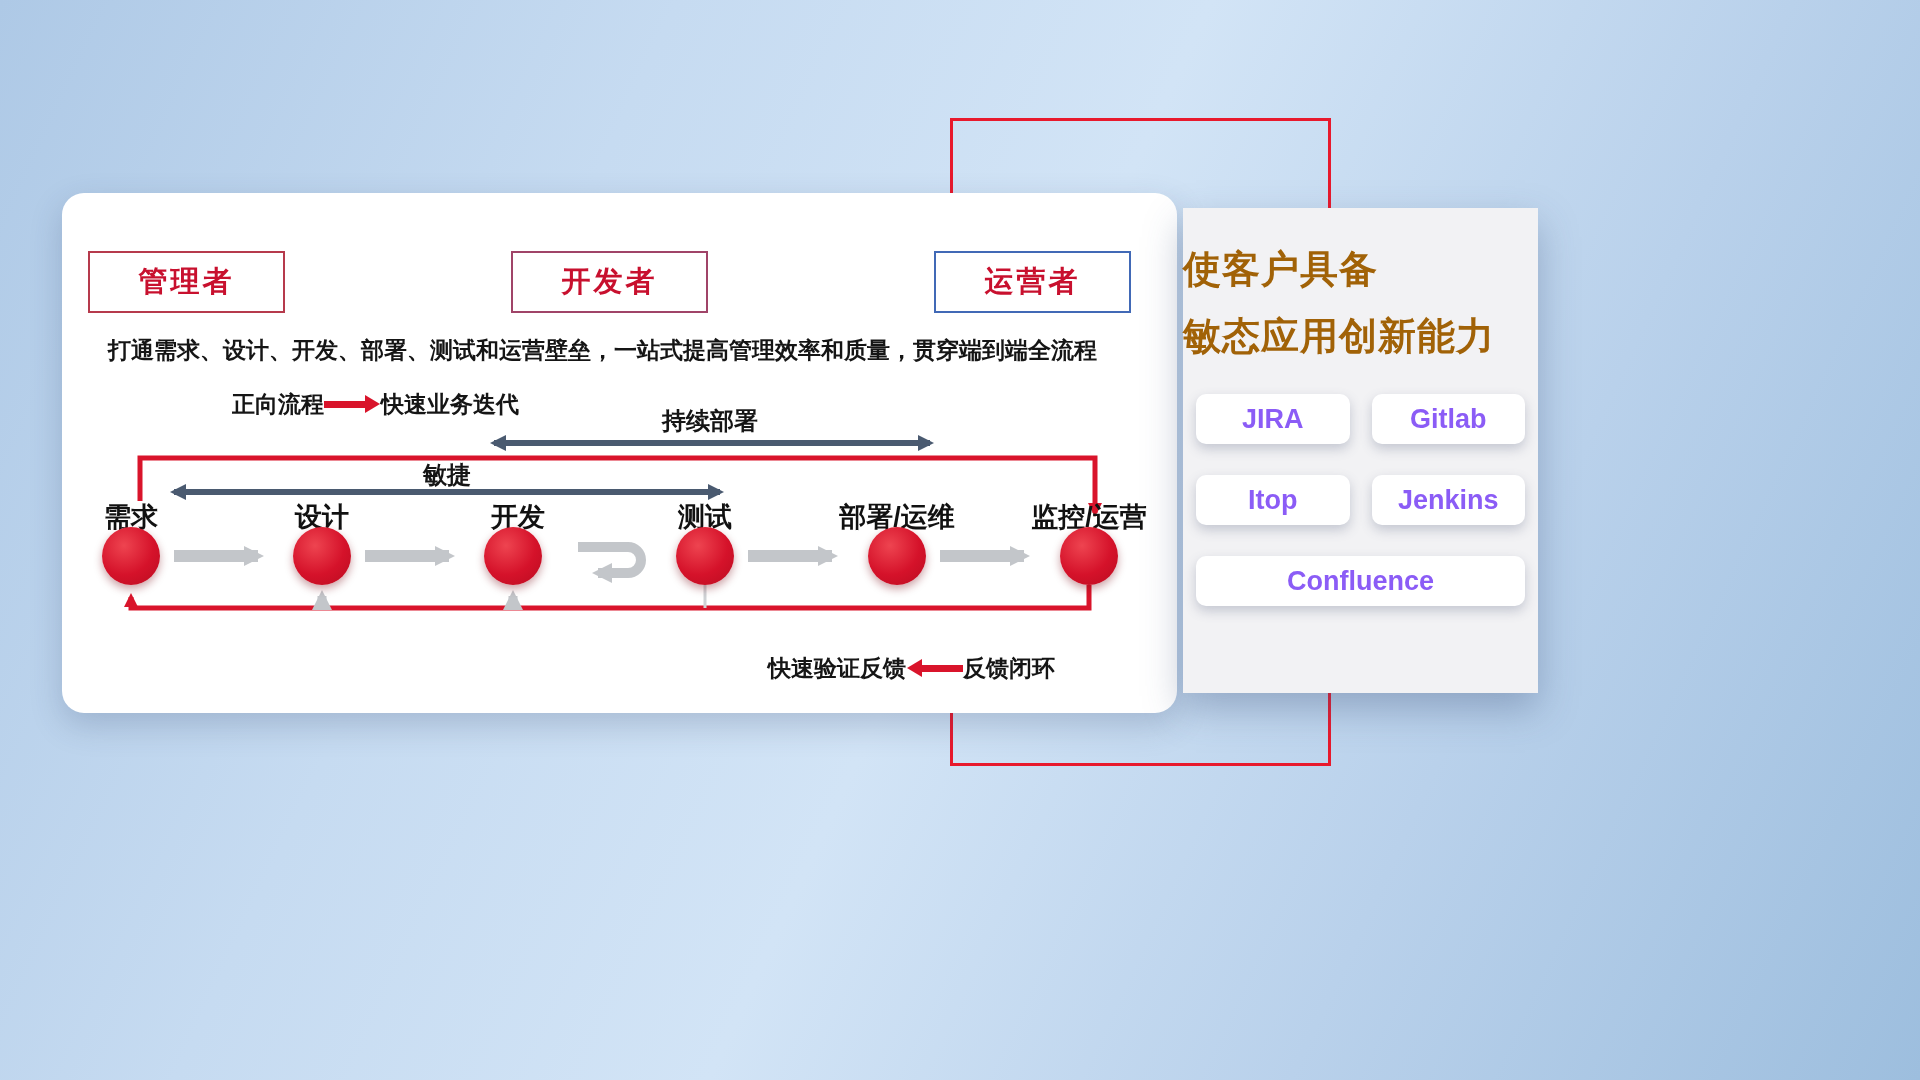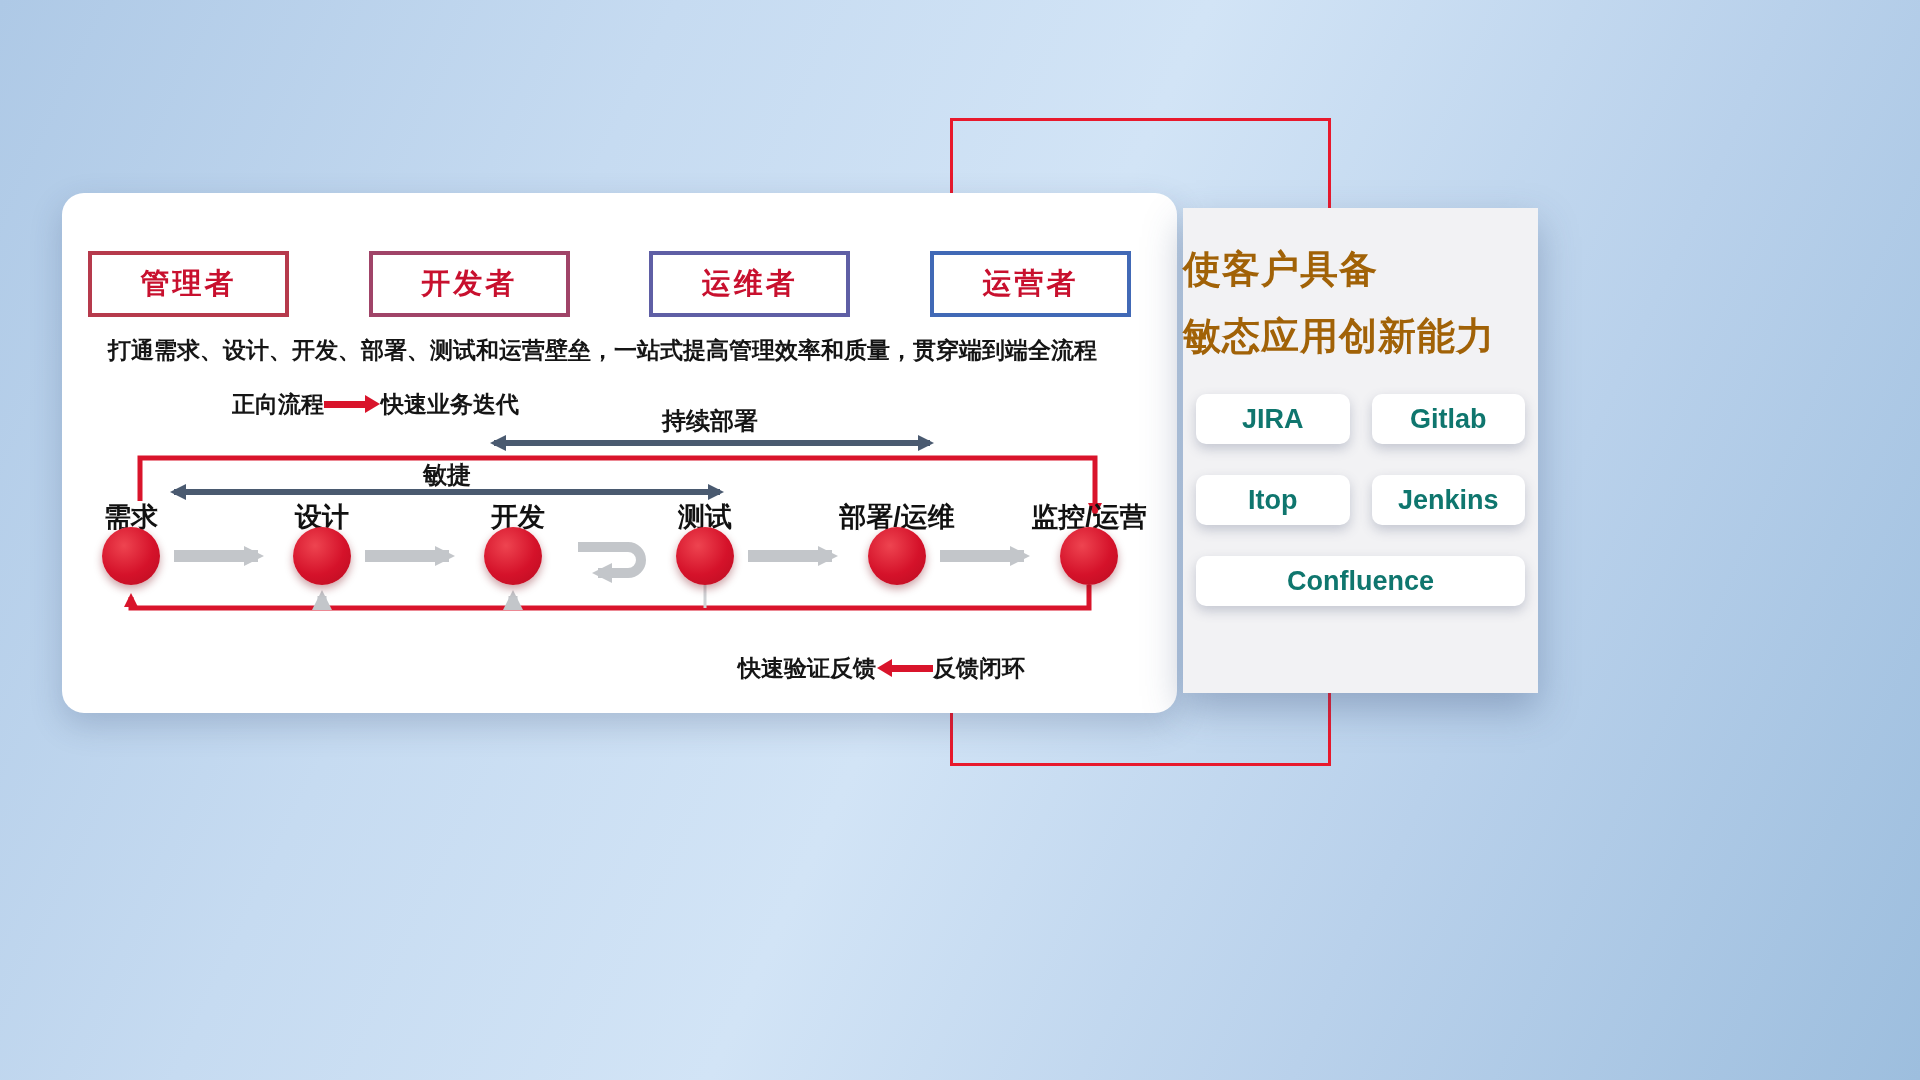--- a/index.html
+++ b/index.html
@@ -24,36 +24,36 @@
     z-index:2;
   }
 
   
   .roles{
     position:absolute;left:26px;top:58px;width:1043px;
     display:flex;justify-content:space-between;
   }
   .role-box{
     width:193px;height:58px;background:#fff;
-    border:4px solid #0369a1;
+    border:2px solid #0369a1;
     display:flex;align-items:center;justify-content:center;
     color:#c8102e;font-size:29px;font-weight:700;letter-spacing:3px;
   }
 
   .desc{
     position:absolute;left:46px;top:142px;width:1050px;
     font-size:23px;font-weight:700;color:#151515;white-space:nowrap;
   }
 
   .legend{
     position:absolute;display:flex;align-items:center;gap:0;
     font-size:23px;font-weight:700;color:#151515;
   }
   .legend-forward{left:170px;top:196px;}
-  .legend-feedback{left:676px;top:460px;}
+  .legend-feedback{left:706px;top:460px;}
 
   .arrow-shape{position:relative;display:inline-block;height:7px;width:42px;background:#d9142b;}
   .arrow-shape.right{margin-right:15px;}
   .arrow-shape.right::after{
     content:"";position:absolute;right:-14px;top:-6px;
     border-left:15px solid #d9142b;border-top:9px solid transparent;border-bottom:9px solid transparent;
   }
   .arrow-shape.left{margin-left:15px;}
   .arrow-shape.left::before{
     content:"";position:absolute;left:-14px;top:-6px;
@@ -98,38 +98,37 @@
   }
   .panel-title.line1{margin-top:36px;font-size:38px;}
   .panel-title.line2{margin-top:16px;font-size:38px;}
   .tools{
     position:absolute;left:13px;right:13px;top:186px;
     display:grid;grid-template-columns:1fr 1fr;column-gap:22px;row-gap:31px;
   }
   .tool{
     height:50px;background:#ffffff;border-radius:10px;
     display:flex;align-items:center;justify-content:center;
-    font-size:27px;font-weight:800;color:#0f766e;
+    font-size:27px;font-weight:800;color:#8b5cf6;
     box-shadow:0 5px 12px rgba(90,100,130,.30);
   }
   .tool.full{grid-column:1 / span 2;}
 </style>
 </head>
 <body>
 
 <div class="stage-canvas">
 
   <div class="red-frame"></div>
 
   <div class="card">
 
     <div class="roles">
       <div class="role-box" style="border-color: rgb(182, 58, 76);">管理者</div>
       <div class="role-box" style="border-color: rgb(160, 68, 104);">开发者</div>
-      <div class="role-box" style="border-color: rgb(95, 95, 165);">运维者</div>
       <div class="role-box" style="border-color: rgb(65, 105, 182);">运营者</div>
     </div>
 
     <div class="desc">打通需求、设计、开发、部署、测试和运营壁垒，一站式提高管理效率和质量，贯穿端到端全流程</div>
 
     <div class="legend legend-forward">
       <span>正向流程</span>
       <span class="arrow-shape right"></span>
       <span>快速业务迭代</span>
     </div>

